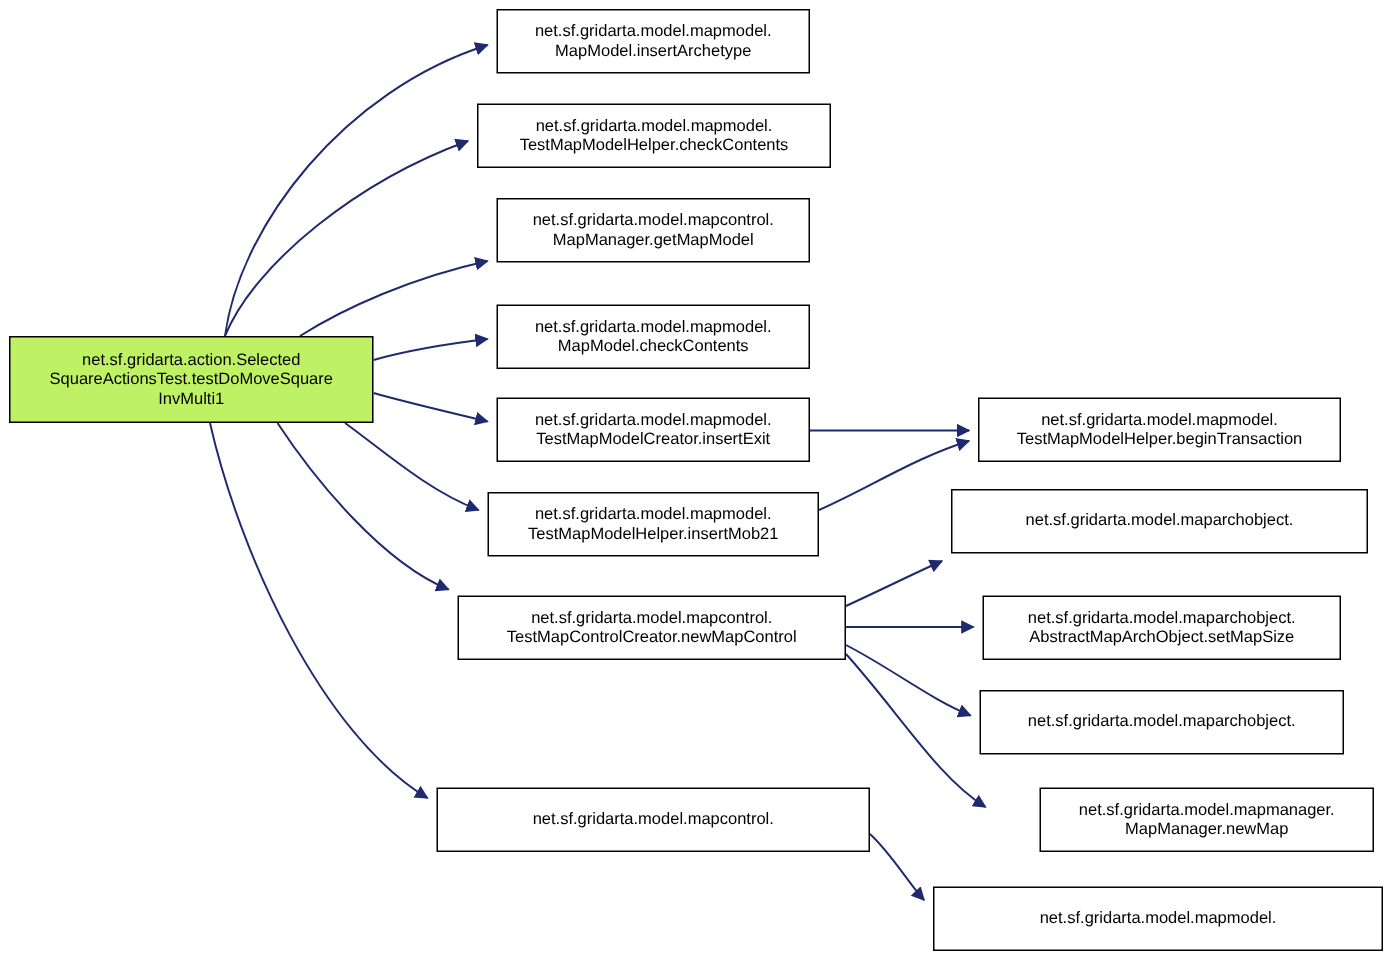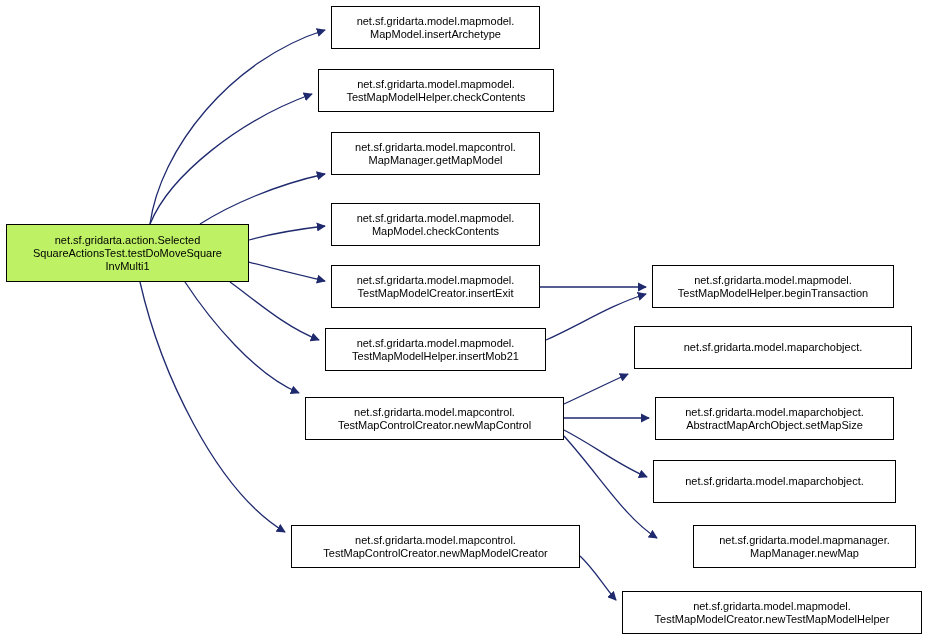--- a/index.html
+++ b/index.html
@@ -105,21 +105,20 @@
       <div class="node" style="left: 325px; top: 328px; width: 221px; height: 43px; background: rgb(255, 255, 255); border-color: rgb(0, 0, 0);">
         <span class="line">net.sf.gridarta.model.mapmodel.</span>
         <span class="line">TestMapModelHelper.insertMob21</span>
       </div>
       <div class="node" style="left: 305px; top: 397px; width: 259px; height: 43px; background: rgb(255, 255, 255); border-color: rgb(0, 0, 0);">
         <span class="line">net.sf.gridarta.model.mapcontrol.</span>
         <span class="line">TestMapControlCreator.newMapControl</span>
       </div>
       <div class="node" style="left: 291px; top: 525px; width: 289px; height: 43px; background: rgb(255, 255, 255); border-color: rgb(0, 0, 0);">
         <span class="line">net.sf.gridarta.model.mapcontrol.</span>
-        <span class="line">TestMapControlCreator.newMapModelCreator</span>
       </div>
       <div class="node" style="left: 652px; top: 265px; width: 242px; height: 43px; background: rgb(255, 255, 255); border-color: rgb(0, 0, 0);">
         <span class="line">net.sf.gridarta.model.mapmodel.</span>
         <span class="line">TestMapModelHelper.beginTransaction</span>
       </div>
       <div class="node" style="left: 634px; top: 326px; width: 278px; height: 43px; background: rgb(255, 255, 255); border-color: rgb(0, 0, 0);">
         <span class="line">net.sf.gridarta.model.maparchobject.</span>
       </div>
       <div class="node" style="left: 655px; top: 397px; width: 239px; height: 43px; background: rgb(255, 255, 255); border-color: rgb(0, 0, 0);">
         <span class="line">net.sf.gridarta.model.maparchobject.</span>
@@ -127,17 +126,16 @@
       </div>
       <div class="node" style="left: 653px; top: 460px; width: 243px; height: 43px; background: rgb(255, 255, 255); border-color: rgb(0, 0, 0);">
         <span class="line">net.sf.gridarta.model.maparchobject.</span>
       </div>
       <div class="node" style="left: 663px; top: 525px; width: 223px; height: 43px; background: rgb(255, 255, 255); border-color: rgb(0, 0, 0); margin-left: 30px;">
         <span class="line">net.sf.gridarta.model.mapmanager.</span>
         <span class="line">MapManager.newMap</span>
       </div>
       <div class="node" style="left: 622px; top: 591px; width: 300px; height: 43px; background: rgb(255, 255, 255); border-color: rgb(0, 0, 0);">
         <span class="line">net.sf.gridarta.model.mapmodel.</span>
-        <span class="line">TestMapModelCreator.newTestMapModelHelper</span>
       </div>
     </div>
 
 </div>
 
 </body></html>

